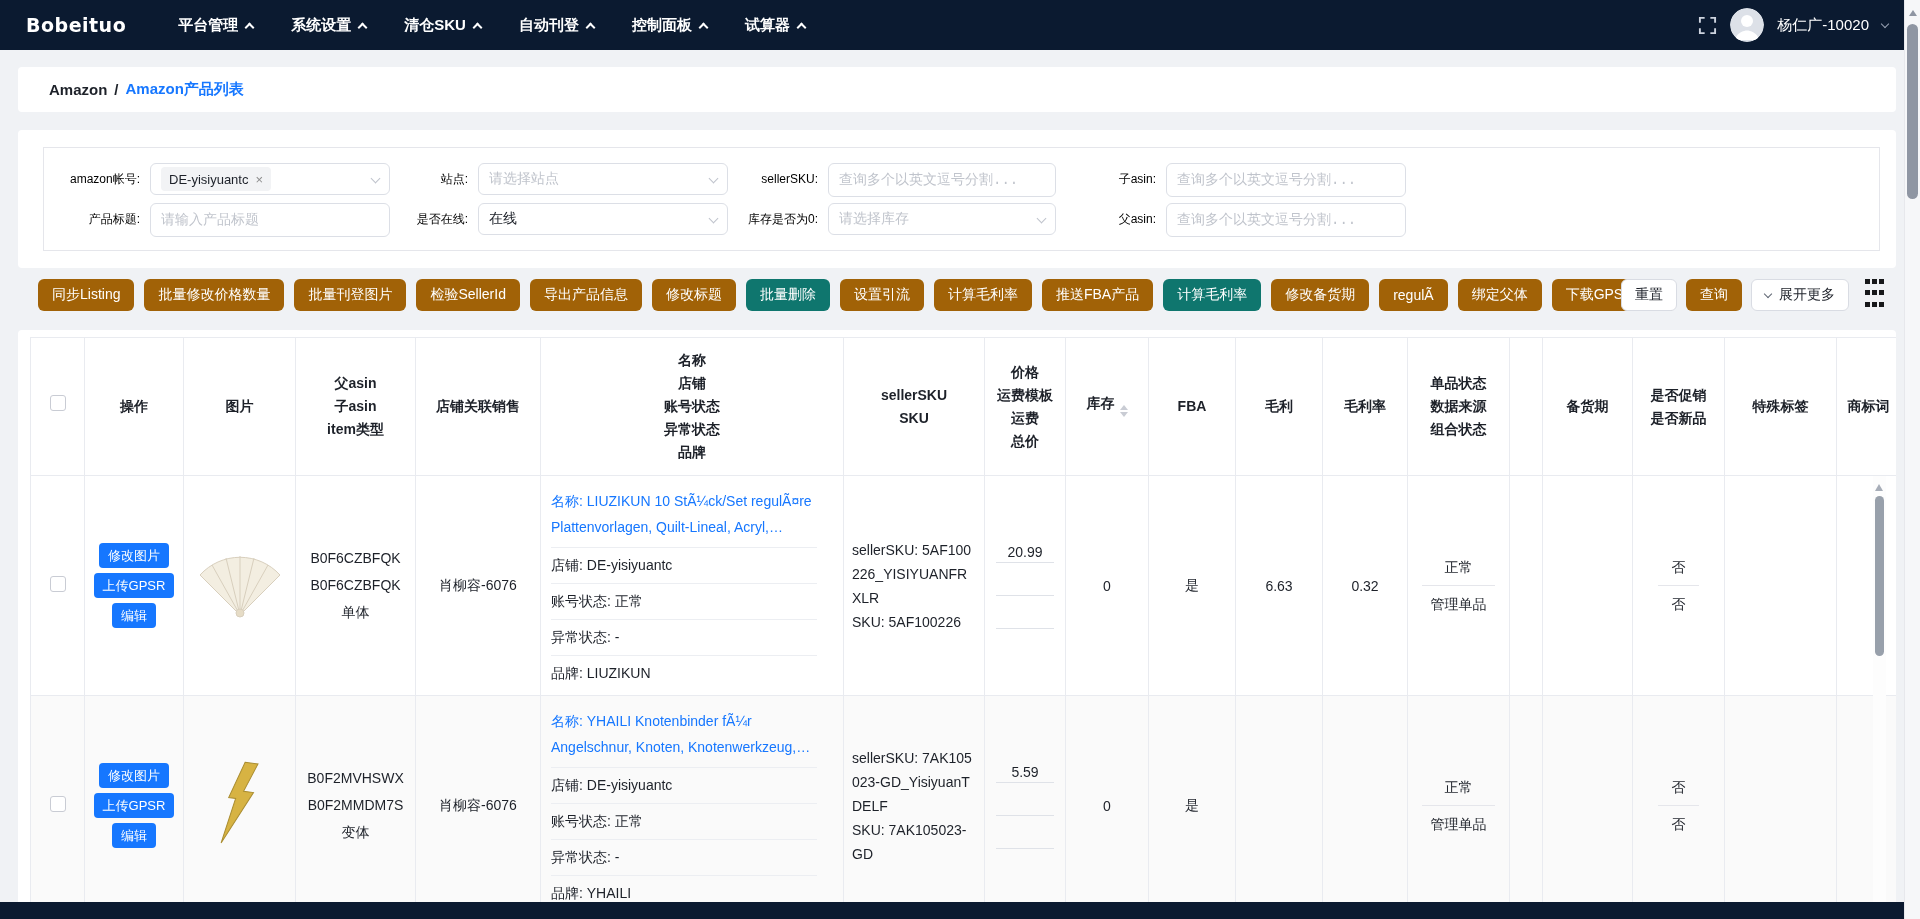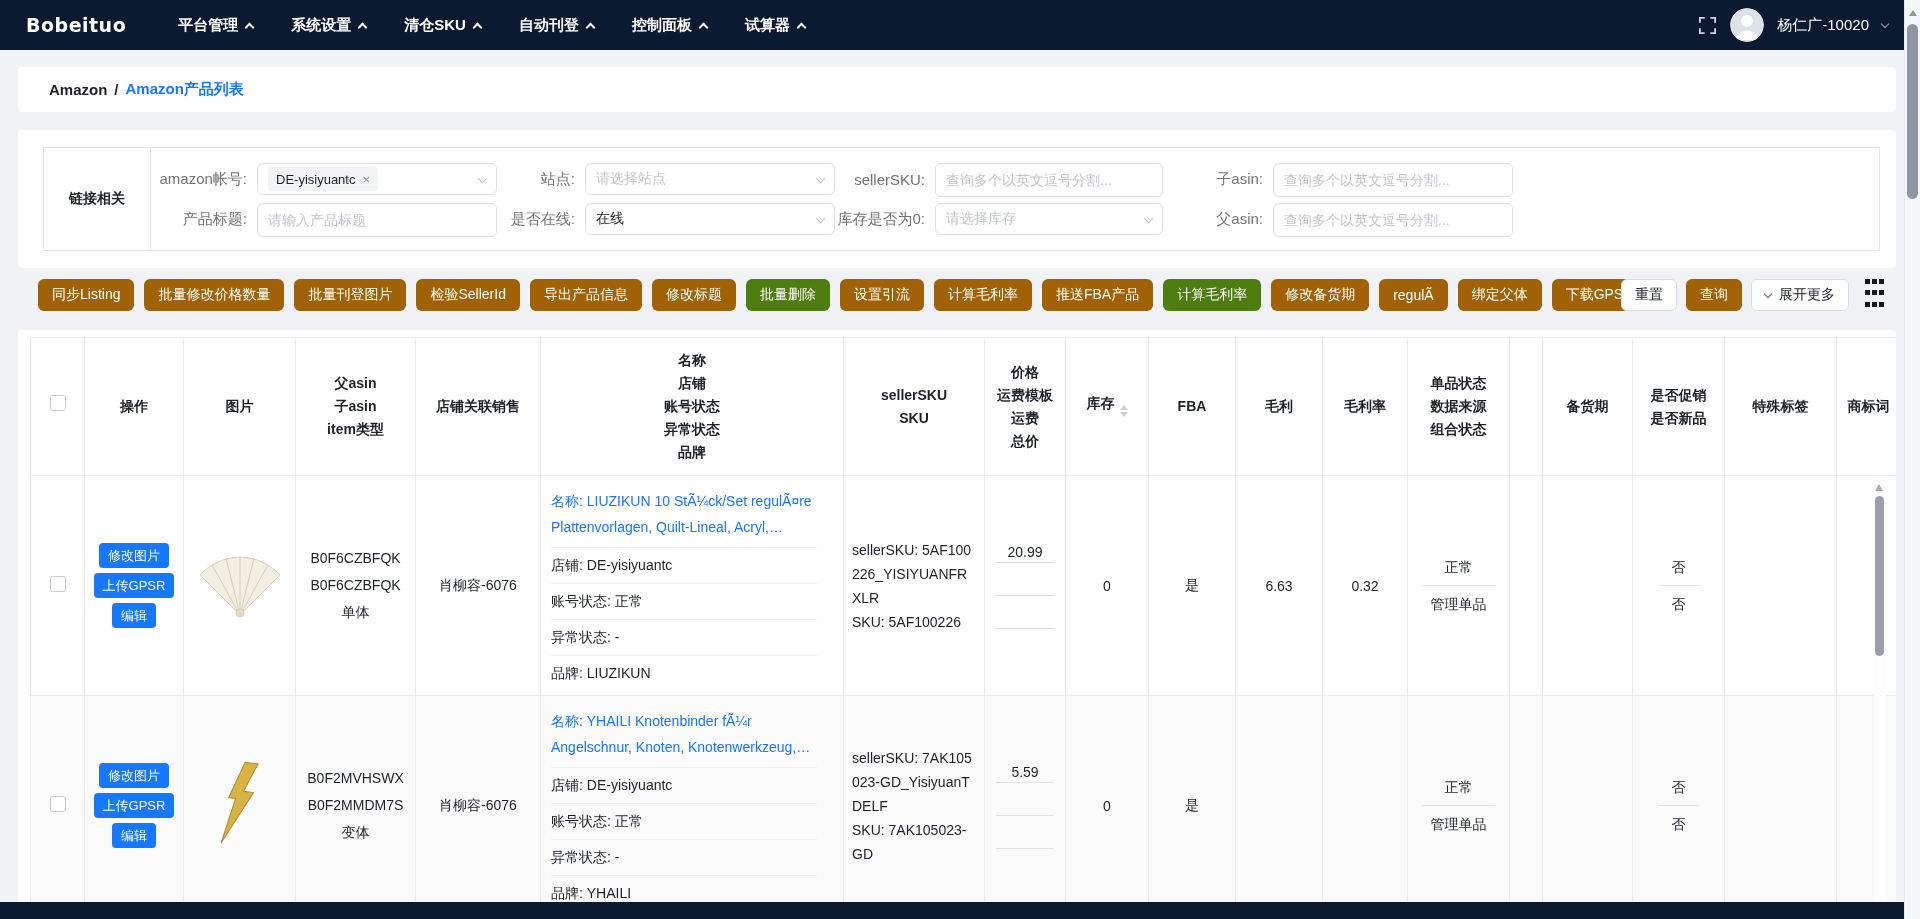--- a/index.html
+++ b/index.html
@@ -23,35 +23,35 @@
   .card { position:absolute; left:18px; width:1878px; background:#fff; border-radius:4px; }
   .card-breadcrumb { top:67px; height:45px; display:flex; align-items:center; padding-left:31px; font-size:15px; font-weight:700; }
   .bc-sep { margin:0 7px; }
   .bc-cur { color:#1677ff; cursor:pointer; }
 
   
   .card-filters { top:130px; height:138px; }
   .filter-box { position:absolute; left:25px; top:17px; width:1837px; height:104px; border:1px solid #e5e6eb; display:flex; }
   .filter-group-label { width:107px; border-right:1px solid #e5e6eb; display:flex; align-items:center; justify-content:center; font-size:14px; font-weight:700; }
   .filter-grid { display:grid; grid-template-columns:106px 240px 88px 250px 100px 228px 110px 240px; row-gap:8px; align-content:center; }
-  .f-label { display:flex; align-items:center; justify-content:flex-end; padding-right:10px; font-size:15px; color:#737373; height:32px; white-space:nowrap; }
+  .f-label { display:flex; align-items:center; justify-content:flex-end; padding-right:10px; font-size:12px; color:#000000; height:32px; white-space:nowrap; }
   .f-field { height:32px; position:relative; }
   .f-ctl { height:32px; width:100%; border:1px solid #dcdfe6; border-radius:6px; background:#fff; display:flex; align-items:center; padding:0 28px 0 10px; font-size:14px; color:#1d2129; cursor:pointer; }
-  input.f-ctl { padding:16px 10px; cursor:text; font-family:Liberation Sans, sans-serif; outline:none; }
+  input.f-ctl { padding:16px 10px; cursor:text; font-family:Liberation Mono, monospace; outline:none; }
   input.f-ctl::placeholder { color:#c0c4cc; }
   .placeholder { color:#c0c4cc; }
   .sel-chev { position:absolute; right:11px; top:12px; width:7px; height:7px; border-right:1.6px solid #bfc3cc; border-bottom:1.6px solid #bfc3cc; transform:rotate(45deg); }
   .tag { background:#f2f3f5; border-radius:4px; height:24px; display:inline-flex; align-items:center; padding:0 8px; gap:7px; font-size:13px; }
   .tag-x { color:#8c8c8c; cursor:pointer; }
 
   
   .toolbar { position:absolute; left:18px; top:279px; width:1878px; height:32px; display:flex; gap:10px; padding-left:20px; align-items:center; }
   .btn { height:32px; border-radius:6px; font-size:14px; display:inline-flex; align-items:center; justify-content:center; padding:0 13px; cursor:pointer; border:1px solid transparent; white-space:nowrap; background:#fff; font-family:inherit; }
   .btn.primary { background:#a16207; color:#fff; }
-  .btn.danger { background:#4d7c0f; color:#fff; }
+  .btn.danger { background:#0f766e; color:#fff; }
   .btn.plain { color:#1d2129; border-color:#d9dce3; }
   .toolbar-right { position:absolute; right:12px; top:0; display:flex; gap:9px; }
   .btn .chev.dark { border-color:#5f6672; width:6px; height:6px; border-width:1.6px; margin-right:8px; margin-top:-3px; }
   .apps-icon { display:grid; grid-template-columns:repeat(3,5px); gap:2px; margin-left:7px; cursor:pointer; }
   .apps-icon i { width:5px; height:5px; background:#17181a; }
 
   
   .card-table { top:330px; height:589px; overflow:hidden; padding:7px 0 0 12px; }
   table { border-collapse:collapse; table-layout:fixed; width:1870px; font-size:14px; color:#1d2129; background:#fff; }
   th,td { border:1px solid #e9ebf0; overflow:hidden; }
@@ -141,21 +141,20 @@
 </div>
 
 <div class="card card-breadcrumb">
   <span>Amazon</span>
   <span class="bc-sep">/</span>
   <span class="bc-cur">Amazon产品列表</span>
 </div>
 
 <div class="card card-filters">
   <div class="filter-box">
-    <div class="filter-group-label">链接相关</div>
     <div class="filter-grid">
         <div class="f-label">amazon帐号:</div>
         <div class="f-field">
           <div class="f-ctl">
             <span class="tag">DE-yisiyuantc<span class="tag-x">×</span></span>
           </div>
           <i class="sel-chev"></i>
         </div>
         <div class="f-label">站点:</div>
         <div class="f-field">

